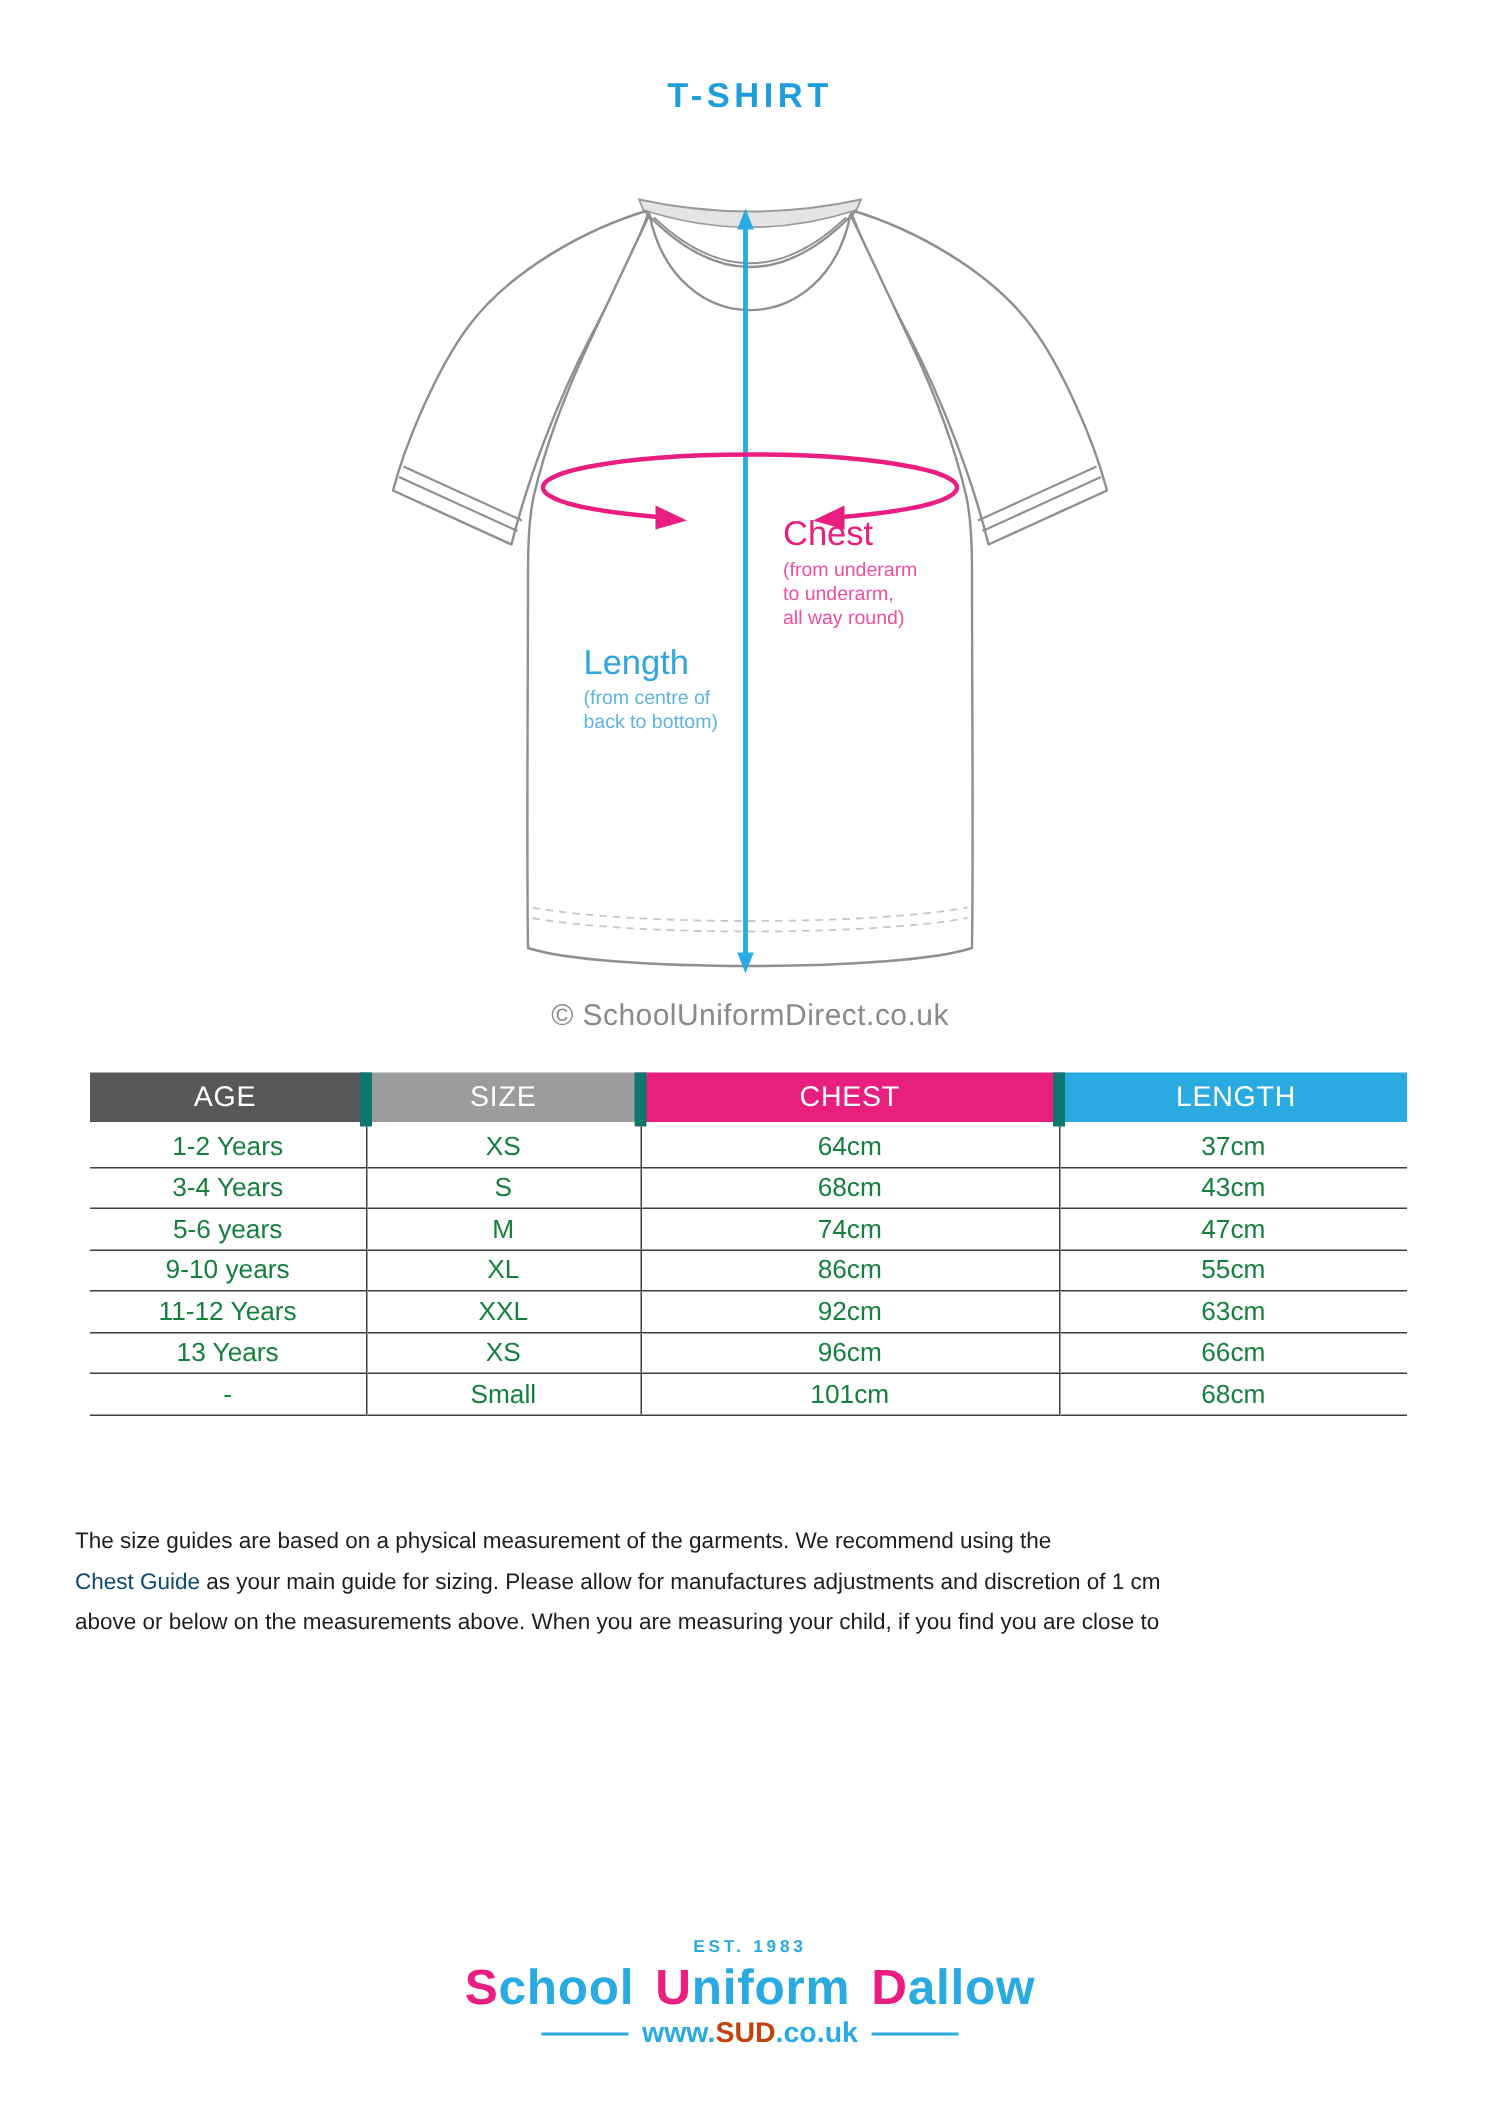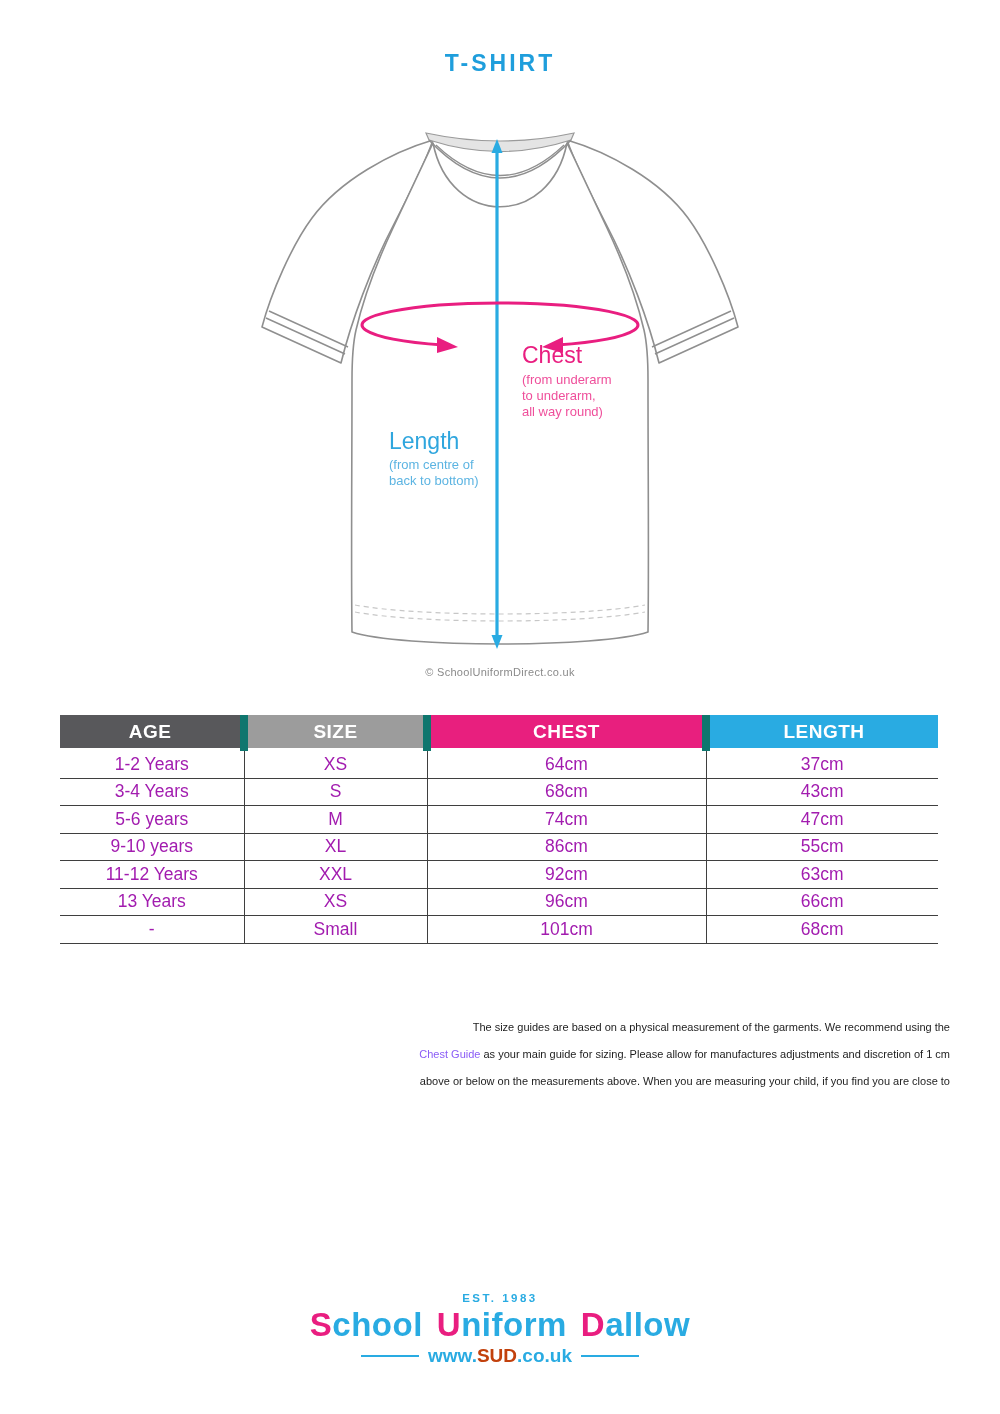--- a/index.html
+++ b/index.html
@@ -15,47 +15,47 @@
   
   .shirt-wrap{position:absolute;left:250px;top:110px;width:500px;height:560px;}
   .shirt-wrap svg{position:absolute;left:0;top:0;}
   .diag-label{position:absolute;line-height:1;}
   .lbl-chest{left:272px;top:234px;font-size:23px;color:#e91e80;}
   .lbl-chest-sub{left:272px;top:262px;font-size:13px;line-height:16px;color:#ef4f9b;}
   .lbl-length{left:139px;top:320px;font-size:23px;color:#2fa6de;}
   .lbl-length-sub{left:139px;top:347px;font-size:13px;line-height:16px;color:#5cb4e2;}
   .copyright{
     position:absolute;top:666px;left:0;width:100%;text-align:center;
-    font-size:11px;color:#8a8a8a;letter-spacing:.3px;
+    font-size:20px;color:#8a8a8a;letter-spacing:.3px;
   }
   
   .size-table{
     position:absolute;left:60px;top:715px;width:878px;
     border-collapse:collapse;table-layout:fixed;
   }
   .size-table col.c1{width:184px}.size-table col.c2{width:183px}
   .size-table col.c3{width:279px}.size-table col.c4{width:232px}
   .size-table thead th{
-    color:#fff;font-weight:bold;font-size:19px;letter-spacing:.5px;
+    color:#fff;font-weight:normal;font-size:19px;letter-spacing:.5px;
     height:33px;padding:0;text-align:center;border-bottom:3px solid #fff;
   }
   .size-table thead th + th{border-left:8px solid #0f766e;text-align:center;}
   .th-age{background:#58585b}.th-size{background:#9c9c9c}
   .th-chest{background:#e81f7e}.th-length{background:#29abe2}
   .size-table tbody td{
-    height:26.5px;padding:0;text-align:center;font-size:17.5px;color:#a21caf;
+    height:26.5px;padding:0;text-align:center;font-size:17.5px;color:#15803d;
     border-bottom:1.5px solid #3f3f3f;
   }
   .size-table tbody td + td{border-left:1.5px solid #3f3f3f;}
   
   .note{
-    position:absolute;top:1014px;left:50px;width:900px;text-align:right;
-    font-size:11px;line-height:27px;color:#1d1d1d;
-  }
-  .note .pink{color:#8b5cf6;}
+    position:absolute;top:1014px;left:50px;width:900px;text-align:left;
+    font-size:15px;line-height:27px;color:#1d1d1d;
+  }
+  .note .pink{color:#0c4a6e;}
   
   .footer{position:absolute;top:1292px;left:0;width:100%;text-align:center;}
   .est{font-size:11.5px;letter-spacing:2.5px;color:#29abe2;font-weight:bold;}
   .logo-main{margin-top:2px;font-size:33px;font-weight:bold;letter-spacing:.5px;color:#29abe2;}
   .logo-main .cap{color:#e91e80;}
   .logo-main .word{margin-right:14px;}
   .logo-main .word:last-child{margin-right:0;}
   .logo-url{
     margin-top:1px;display:flex;align-items:center;justify-content:center;gap:9px;
     font-size:19px;font-weight:bold;color:#29abe2;

